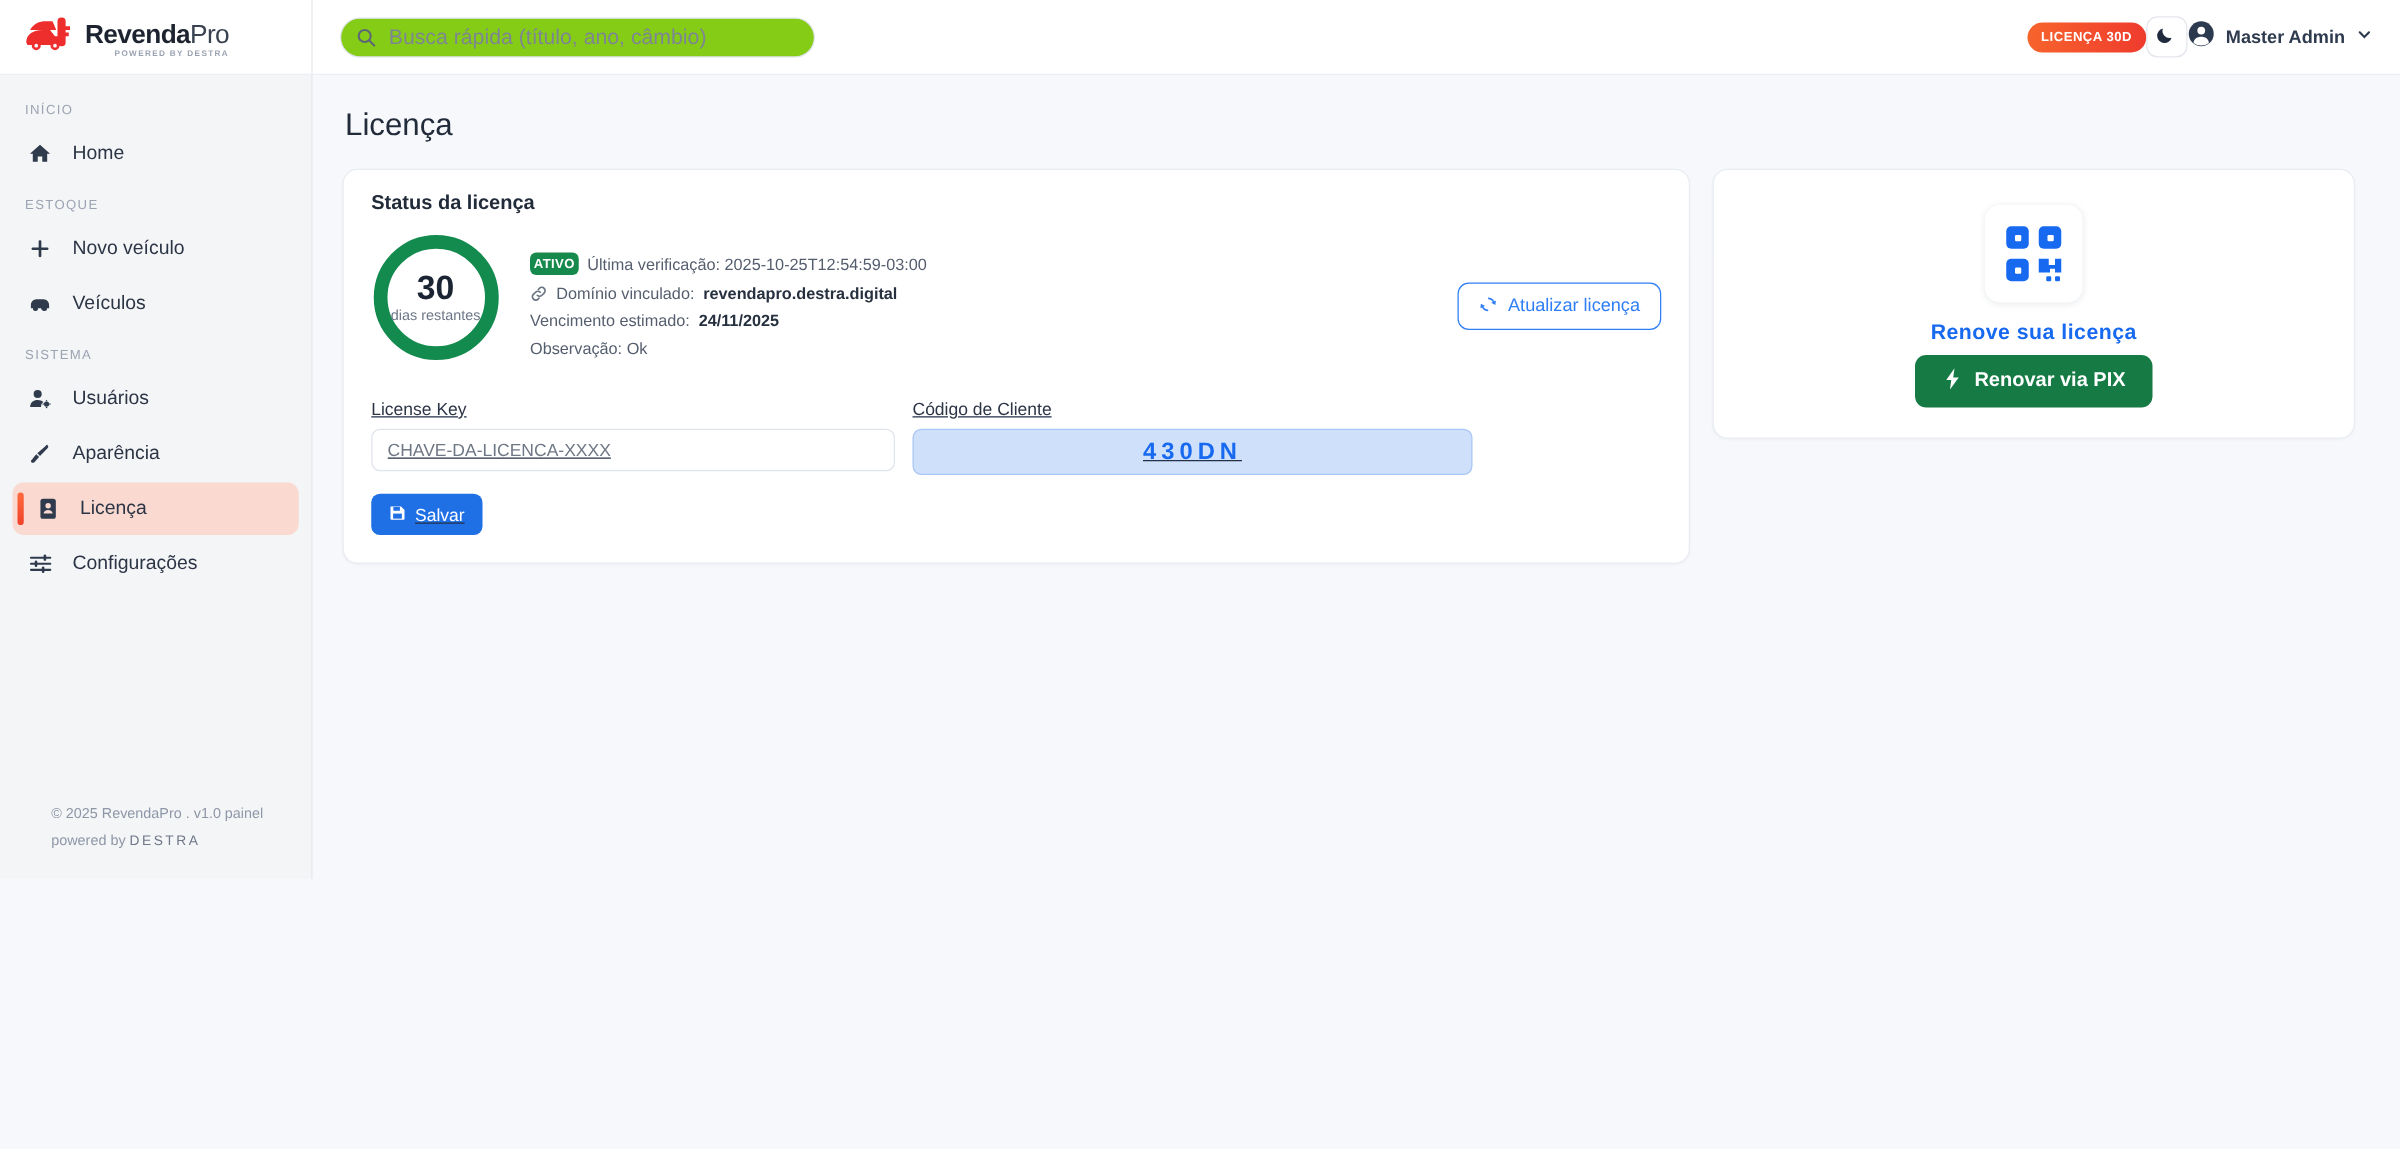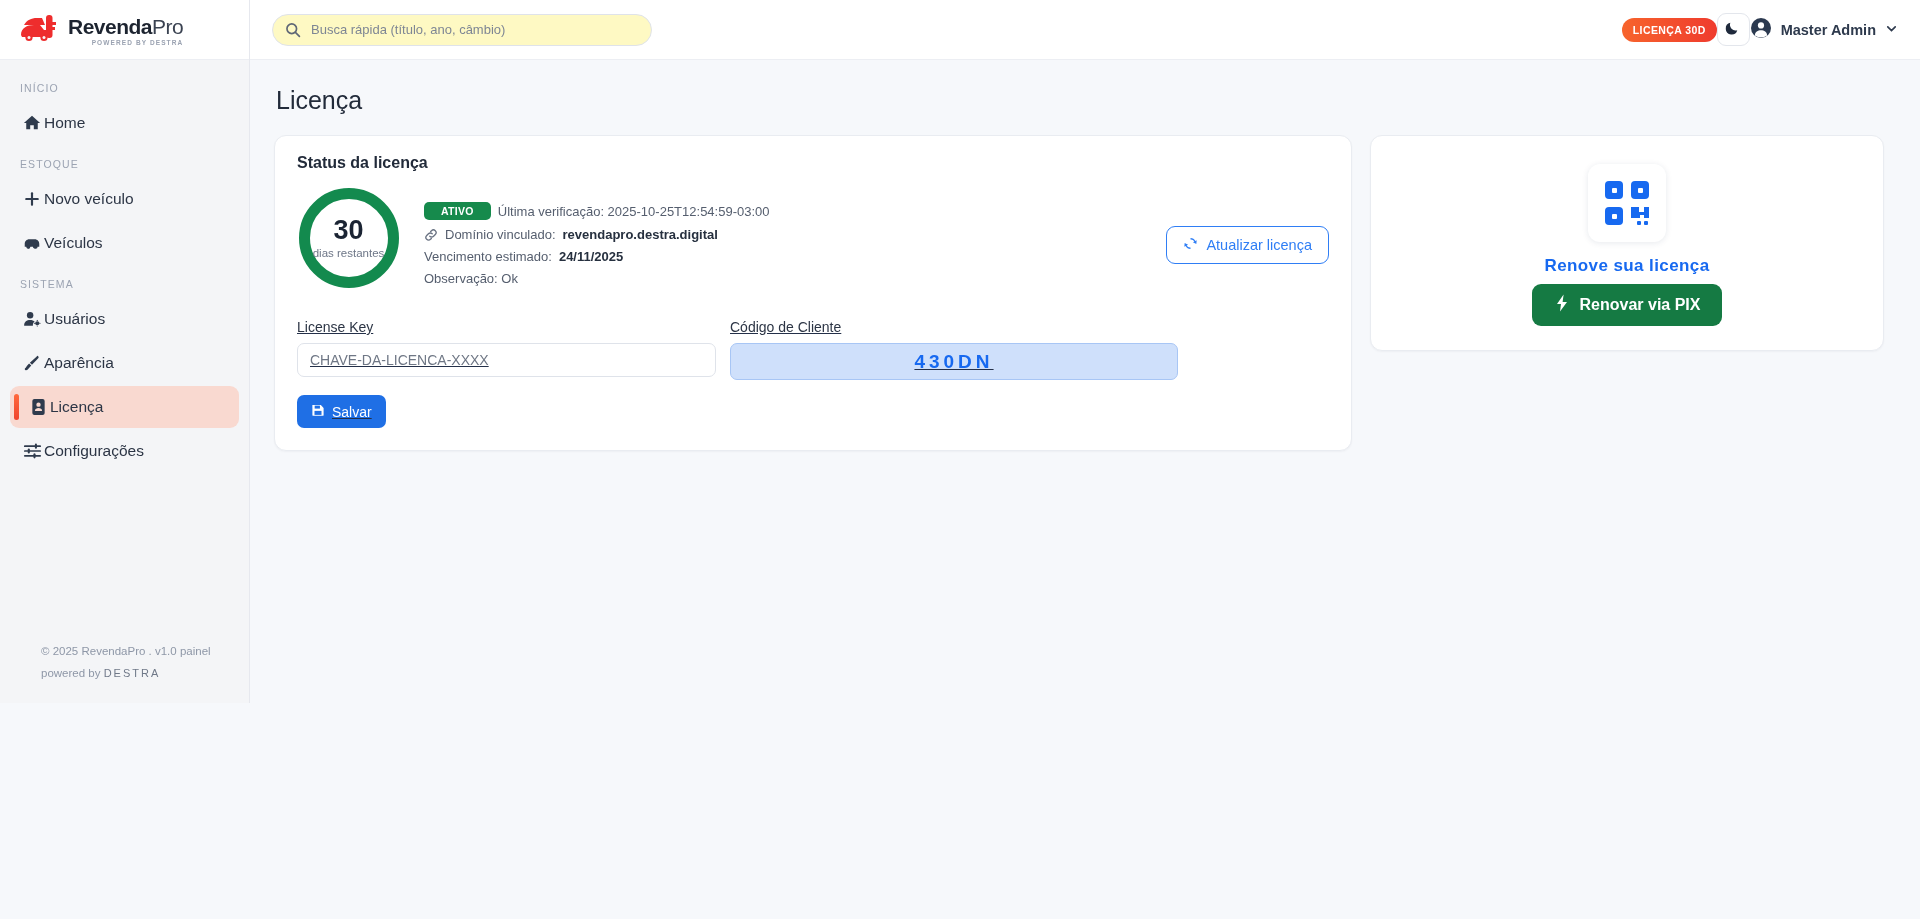--- a/index.html
+++ b/index.html
@@ -30,21 +30,21 @@
     margin-top: 3px; text-align: right; font-weight: bold;
   }
 
   .nav { padding: 16px 10px 0 10px; flex: 1 1 auto; }
   .nav-section {
     font-size: 10.5px; letter-spacing: 1.1px; color: #9ba3b2;
     padding: 0 10px; margin: 14px 0 8px 0; text-transform: uppercase;
   }
   .nav-section.first { margin-top: 6px; }
   .nav-item {
-    display: flex; align-items: center; gap: 2px;
+    display: flex; align-items: center; gap: 16px;
     height: 42px; padding: 0 12px; margin: 2px 0;
     border-radius: 9px; color: #2c3545; font-size: 15.5px;
     position: relative; cursor: pointer;
   }
   .nav-item .ico { width: 20px; display: flex; justify-content: center; color: #2f3b4d; }
   .nav-item.active {
     background: #f9d9d0; color: #2c3545;
   }
   .nav-item.active .bar {
     position: absolute; left: 4px; top: 8px; bottom: 8px; width: 5px;
@@ -65,22 +65,22 @@
   .main { flex: 1 1 auto; display: flex; flex-direction: column; height: 919px; background: #f6f8fb; }
   .topbar {
     height: 60px; background: #ffffff; border-bottom: 1px solid #eceef3;
     display: flex; align-items: center; padding: 0 22px; gap: 16px;
   }
   .search-wrap {
     position: relative; width: 380px; height: 32px;
   }
   .search-input {
     width: 100%; height: 32px; border: 1px solid #dfe3ea; border-radius: 18px;
-    padding: 0 14px 0 38px; font-size: 13px; color: #39414f;
-    font-family: "Liberation Sans", sans-serif; background: #fef9c3; outline: none;
+    padding: 0 14px 0 38px; font-size: 17px; color: #39414f;
+    font-family: "Liberation Sans", sans-serif; background: #84cc16; outline: none;
   }
   .search-input::placeholder { color: #7e8694; }
   .search-ico {
     position: absolute; left: 13px; top: 50%; transform: translateY(-50%);
     color: #5f6776; display: flex;
   }
   .top-right { margin-left: auto; display: flex; align-items: center; }
   .lic-badge {
     background: linear-gradient(90deg,#f7642c,#ef3b2e);
     color: #fff; font-size: 10.5px; font-weight: bold; letter-spacing: .4px;
@@ -114,21 +114,21 @@
     display: flex; flex-direction: column; align-items: center; justify-content: center;
     position: relative;
   }
   .ring-num { font-size: 27px; font-weight: bold; color: #1b2433; line-height: 1; }
   .ring-sub { font-size: 11.5px; color: #6d7687; margin-top: 3px; white-space: nowrap; }
 
   .status-info { padding-top: 14px; flex: 1 1 auto; }
   .status-line { display: flex; align-items: center; gap: 7px; margin-bottom: 7px; font-size: 13px; color: #555e6e; }
   .pill-ativo {
     background: #168a4c; color: #fff; font-size: 10.5px; font-weight: bold;
-    padding: 3px 17px; border-radius: 5px; letter-spacing: .3px;
+    padding: 3px 3px; border-radius: 5px; letter-spacing: .3px;
   }
   .status-line b { color: #26303f; }
   .status-line .lnk-ico { color: #6a7383; display: inline-flex; }
 
   .btn-update {
     align-self: flex-start; margin-top: 38px;
     border: 1px solid #2f7ef5; color: #2f7ef5; background: #fff;
     border-radius: 9px; padding: 0 16px; height: 38px;
     display: inline-flex; align-items: center; gap: 8px;
     font-size: 14.5px; cursor: pointer; font-family: "Liberation Sans", sans-serif;

